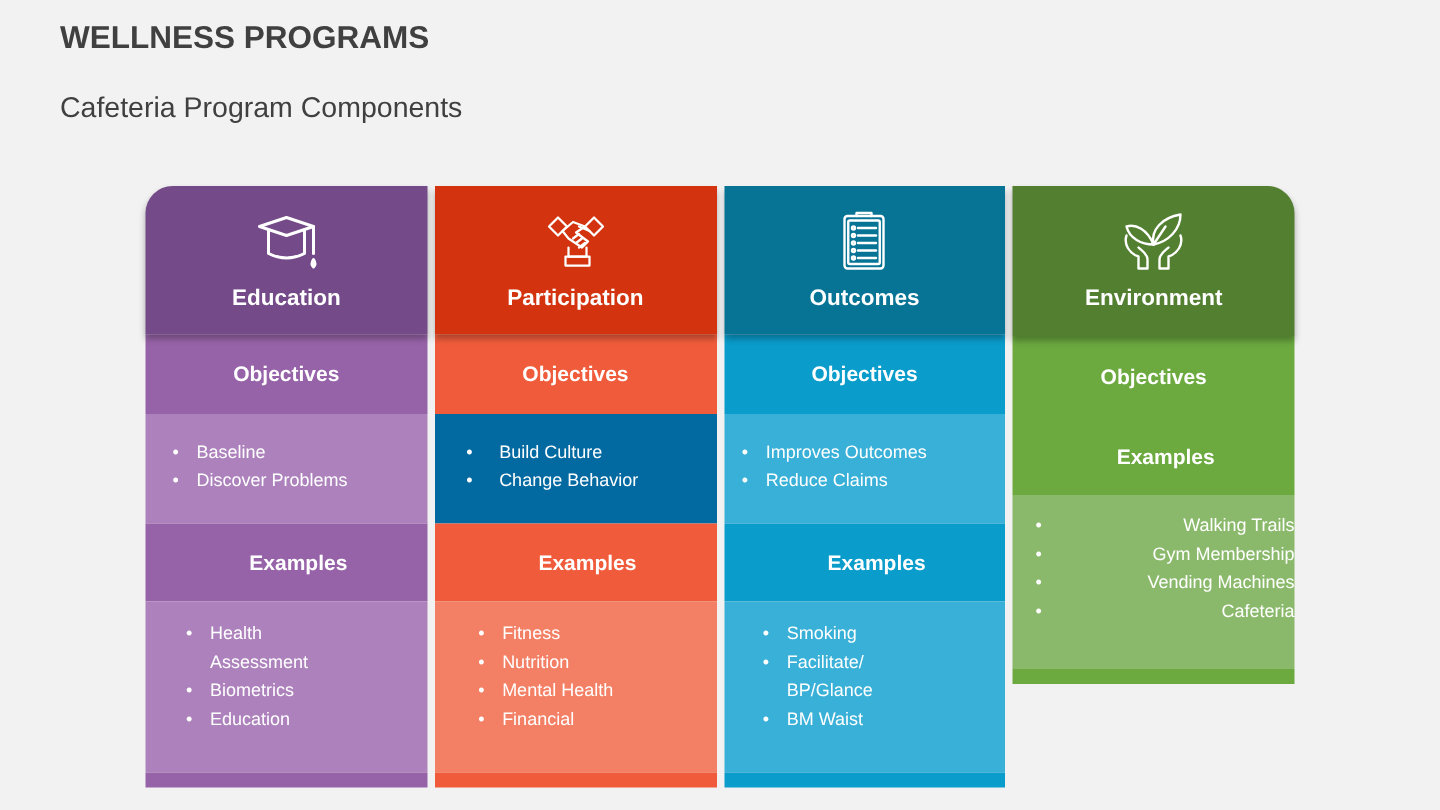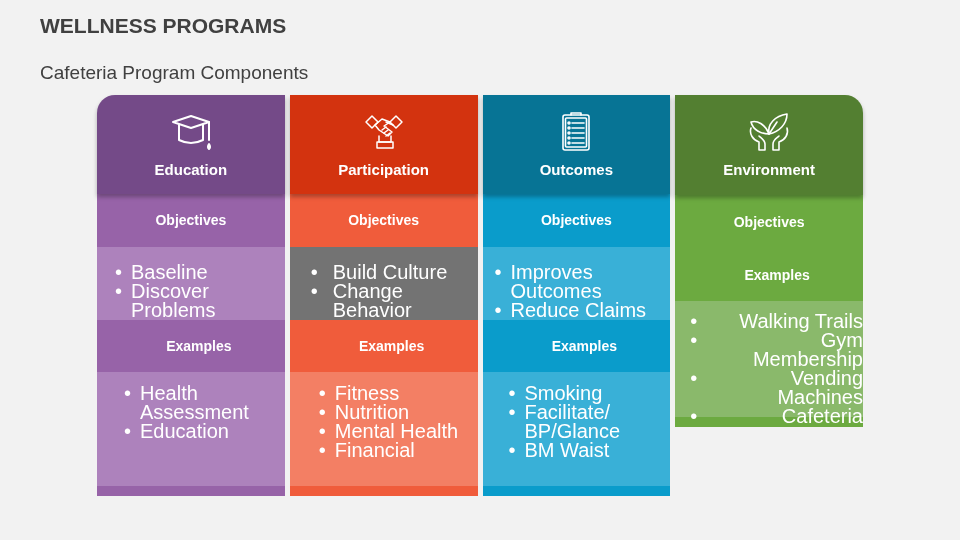--- a/index.html
+++ b/index.html
@@ -11,21 +11,21 @@
   }
   .title {
     position: absolute; left: 40px; top: 14px;
     font-size: 21px; font-weight: bold; color: #404040; letter-spacing: 0px;
   }
   .subtitle {
     position: absolute; left: 40px; top: 62px;
     font-size: 19px; color: #404040;
   }
   .board {
-    position: absolute; left: 97px; top: 95px;
+    position: absolute; left: 97px; top: 124px;
     width: 766px; height: 401px;
     display: flex; gap: 5px;
   }
   .col {
     flex: 1 1 0; display: flex; flex-direction: column; position: relative;
   }
   .col.first .head { border-top-left-radius: 18px; }
   .col.last .head { border-top-right-radius: 18px; }
   .head {
     height: 100px; display: flex; flex-direction: column; align-items: center;
@@ -36,21 +36,21 @@
   .head .icon svg { width: 44px; height: 44px; }
   .head .hlabel {
     margin-top: 6px; color: #fff; font-weight: bold; font-size: 15px;
   }
   .sec-label {
     height: 54px; display: flex; align-items: center; justify-content: center;
     color: #fff; font-weight: bold; font-size: 14px;
   }
   .sec-label.ex { height: 52px; padding-left: 16px; }
   .list {
-    margin: 0; padding: 0; list-style: none; color: #fff; font-size: 20px;
+    margin: 0; padding: 0; list-style: none; color: #fff; font-size: 12px;
     line-height: 19px;
   }
   .obj-box { height: 74px; padding-top: 16px; box-sizing: border-box; }
   .ex-box { height: 116px; padding-top: 12px; box-sizing: border-box; }
   .list li { position: relative; padding-left: 16px; }
   .list li::before {
     content: "•"; position: absolute; left: 0; top: 0;
   }
   .foot { height: 10px; }
 
@@ -89,20 +89,21 @@
     <div class="obj-box" style="background:#ad82bc">
       <ul class="list">
         <li>Baseline</li>
         <li>Discover Problems</li>
       </ul>
     </div>
     <div class="sec-label ex" style="background:#9763a8">Examples</div>
     <div class="ex-box" style="background:#ad82bc">
       <ul class="list" style="width:110px">
         <li>Health Assessment</li>
+        <li>Biometrics</li>
         <li>Education</li>
       </ul>
     </div>
     <div class="foot" style="background:#9763a8"></div>
   </div>
 
   <div class="col c-par">
     <div class="head" style="background:#d3330f">
       <div class="icon">
         <svg viewBox="0 0 44 44" fill="none" stroke="#fff" stroke-width="1.5" stroke-linejoin="round" stroke-linecap="round">
@@ -111,21 +112,21 @@
           <path d="M13 15 L20 9 L28 12 L22 16 L30 22 L26 26 L17 20 Z"></path>
           <path d="M31 15 L24 12"></path>
           <path d="M20 20 L24 17 M22 23 L26 20 M24 26 L28 23"></path>
           <path d="M17 26 V32 H29 V26"></path>
           <path d="M15 32 H31 V38 H15 Z"></path>
         </svg>
       </div>
       <div class="hlabel">Participation</div>
     </div>
     <div class="sec-label" style="background:#f05c3b">Objectives</div>
-    <div class="obj-box" style="background:#737373">
+    <div class="obj-box" style="background:#0369a1">
       <ul class="list">
         <li>Build Culture</li>
         <li>Change Behavior</li>
       </ul>
     </div>
     <div class="sec-label ex" style="background:#f05c3b">Examples</div>
     <div class="ex-box" style="background:#f37f64">
       <ul class="list">
         <li>Fitness</li>
         <li>Nutrition</li>

